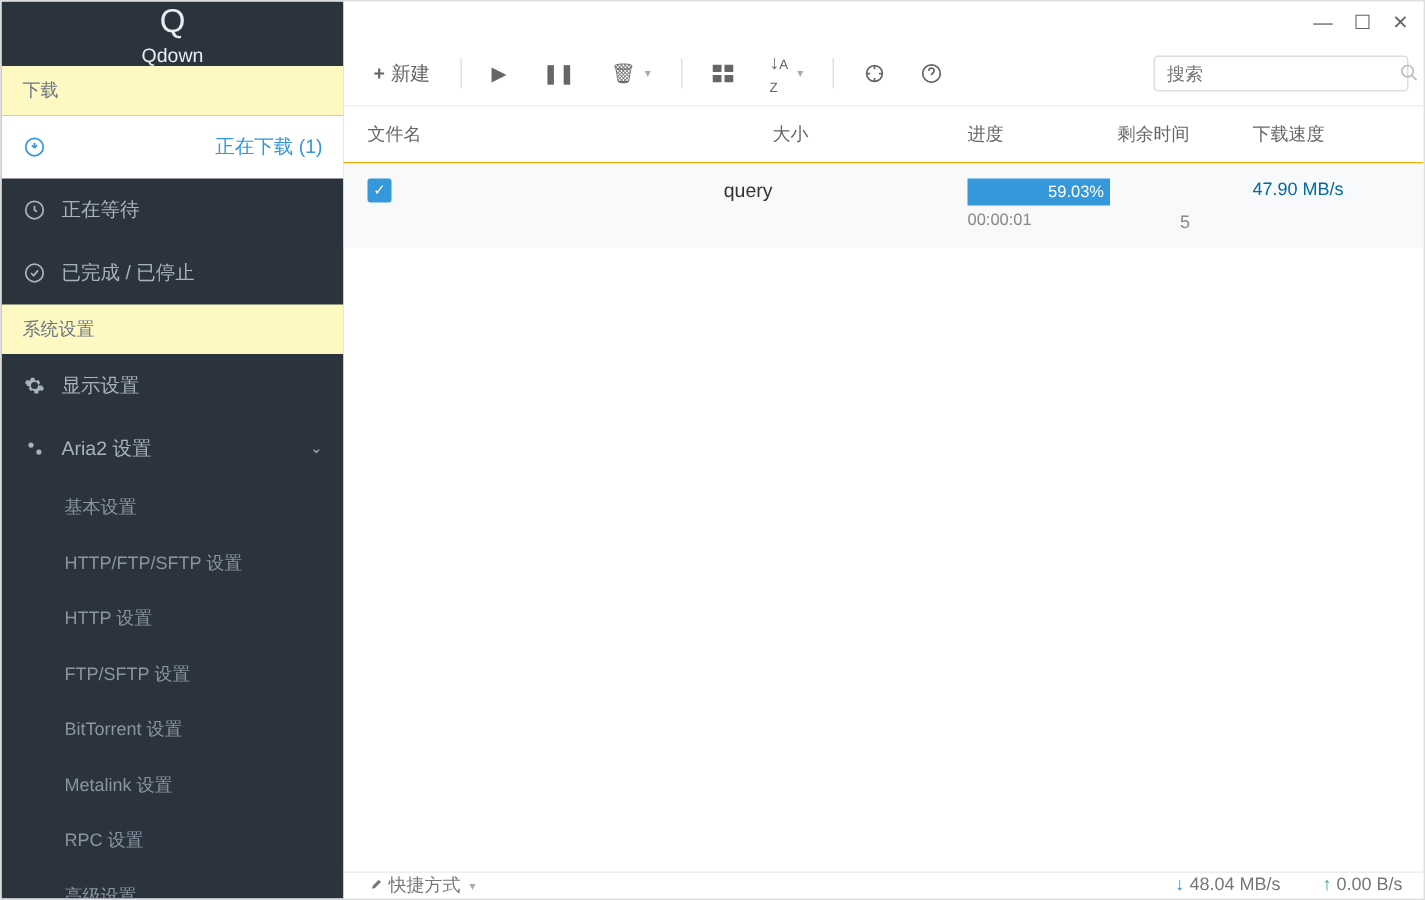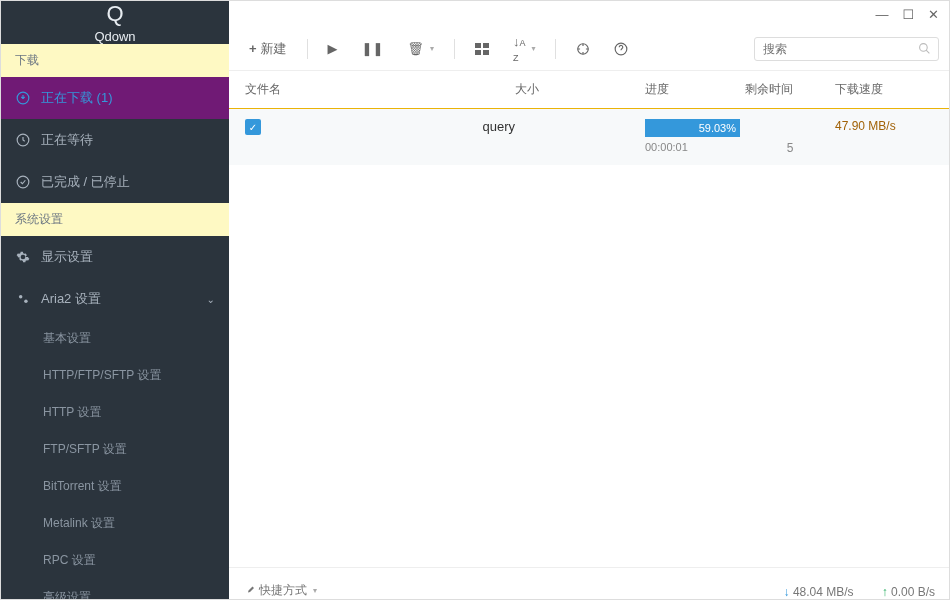--- a/index.html
+++ b/index.html
@@ -5,35 +5,35 @@
     * { margin: 0; padding: 0; box-sizing: border-box; font-family: "Microsoft YaHei", Arial, sans-serif; }
     body { width: 950px; height: 600px; overflow: hidden; display: flex; background: #fff; border: 1px solid #ddd; }
     
     
     .sidebar { width: 228px; background: #2b343d; color: #a8b2bd; display: flex; flex-direction: column; font-size: 13px; }
     .logo-area { height: 68px; display: flex; flex-direction: column; align-items: center; justify-content: center; color: #e8edf2; }
     .logo-icon { font-size: 22px; font-weight: 300; }
     .logo-text { font-size: 13px; margin-top: 2px; }
     .section-header { padding: 8px 14px; font-size: 12px; color: #6b7682; background: #fef9c3; }
     .nav-item { display: flex; align-items: center; padding: 12px 14px; cursor: pointer; gap: 10px; }
-    .nav-item.active { background: #701a75; color: #3498db; }
+    .nav-item.active { background: #ffffff; color: #3498db; justify-content: space-between; }
     .nav-item .icn { width: 16px; display: inline-flex; justify-content: center; font-size: 14px; }
     .nav-item .expand { margin-left: auto; font-size: 10px; }
     .sub-item { padding: 10px 14px 10px 42px; cursor: pointer; font-size: 12px; color: #8a95a1; }
 
     
     .main { flex: 1; display: flex; flex-direction: column; background: #fff; }
     .titlebar { height: 26px; display: flex; justify-content: flex-end; align-items: center; gap: 14px; padding-right: 10px; color: #666; }
     .titlebar span { cursor: pointer; font-size: 13px; }
     
     .toolbar { height: 44px; display: flex; align-items: center; padding: 0 10px; border-bottom: 1px solid #eee; gap: 4px; }
     .tb-btn { display: inline-flex; align-items: center; gap: 4px; padding: 6px 10px; color: #666; cursor: pointer; font-size: 13px; border-radius: 3px; }
     .tb-sep { width: 1px; height: 20px; background: #e0e0e0; margin: 0 6px; }
     .tb-caret { font-size: 8px; margin-left: 2px; color: #aaa; }
-    .search-box { margin-left: auto; display: flex; align-items: center; border: 1px solid #ddd; border-radius: 3px; padding: 4px 8px; width: 185px; }
+    .search-box { margin-left: auto; display: flex; align-items: center; border: 1px solid #ddd; border-radius: 3px; padding: 4px 8px; width: 170px; }
     .search-box input { border: none; outline: none; flex: 1; font-size: 12px; color: #666; }
     .search-box .sicon { color: #bbb; font-size: 13px; }
 
     
     .table-header { display: flex; padding: 10px 16px; font-size: 12px; color: #666; border-bottom: 1px solid #eab308; }
     .col-name { flex: 0 0 270px; }
     .col-size { flex: 0 0 130px; }
     .col-progress { flex: 0 0 100px; }
     .col-remain { flex: 0 0 90px; text-align: left; }
     .col-speed { flex: 1; }
@@ -42,26 +42,26 @@
     .task-row .chk { width: 16px; height: 16px; background: #3498db; border-radius: 2px; display: inline-flex; align-items: center; justify-content: center; color: #fff; font-size: 10px; margin-right: 8px; flex-shrink: 0; }
     .task-name-block { flex: 0 0 246px; text-align: right; }
     .task-title { color: #333; font-size: 13px; }
     .task-sub { color: #888; font-size: 11px; margin-top: 4px; }
     .task-sub .link { color: #3498db; }
     .task-row .col-size { flex: 0 0 130px; }
     .progress-block { flex: 0 0 100px; }
     .progress-bar { height: 18px; background: #3498db; color: #fff; font-size: 11px; display: flex; align-items: center; justify-content: flex-end; padding-right: 4px; width: 95px; }
     .progress-time { color: #888; font-size: 11px; margin-top: 4px; }
     .remain-block { flex: 0 0 90px; color: #888; padding-top: 22px; text-align: center;}
-    .speed-block { flex: 1; color: #a16207; }
+    .speed-block { flex: 1; color: #0369a1; }
 
     .content-area { flex: 1; overflow: auto; }
 
     
-    .footer { height: 32px; border-top: 1px solid #eee; display: flex; align-items: flex-end; padding: 0 14px; font-size: 12px; color: #777; }
+    .footer { height: 18px; border-top: 1px solid #eee; display: flex; align-items: flex-start; padding: 0 14px; font-size: 12px; color: #777; }
     .footer .shortcut { display: flex; align-items: center; gap: 4px; cursor: pointer; }
     .footer .spd { margin-left: auto; display: flex; gap: 28px; }
     .footer .down-arrow { color: #3498db; }
     .footer .up-arrow { color: #27ae60; }
 
     svg { display: block; }
   </style>
 </head>
 <body>
 

